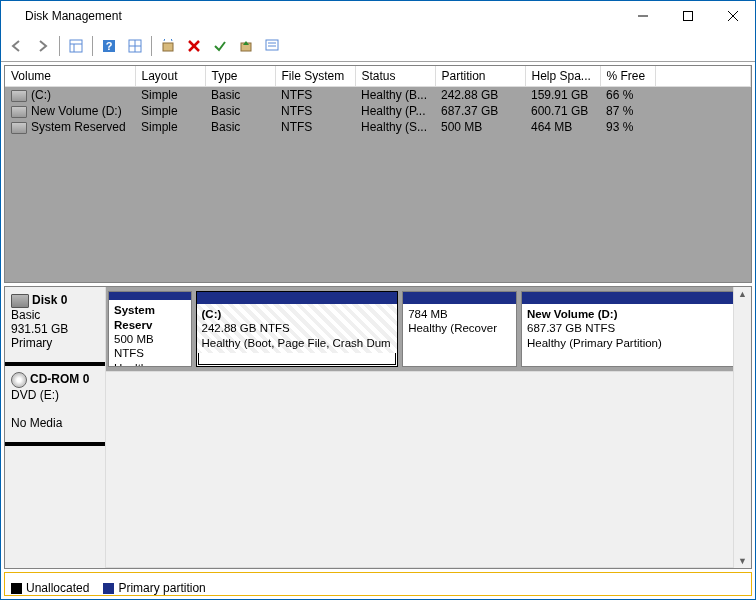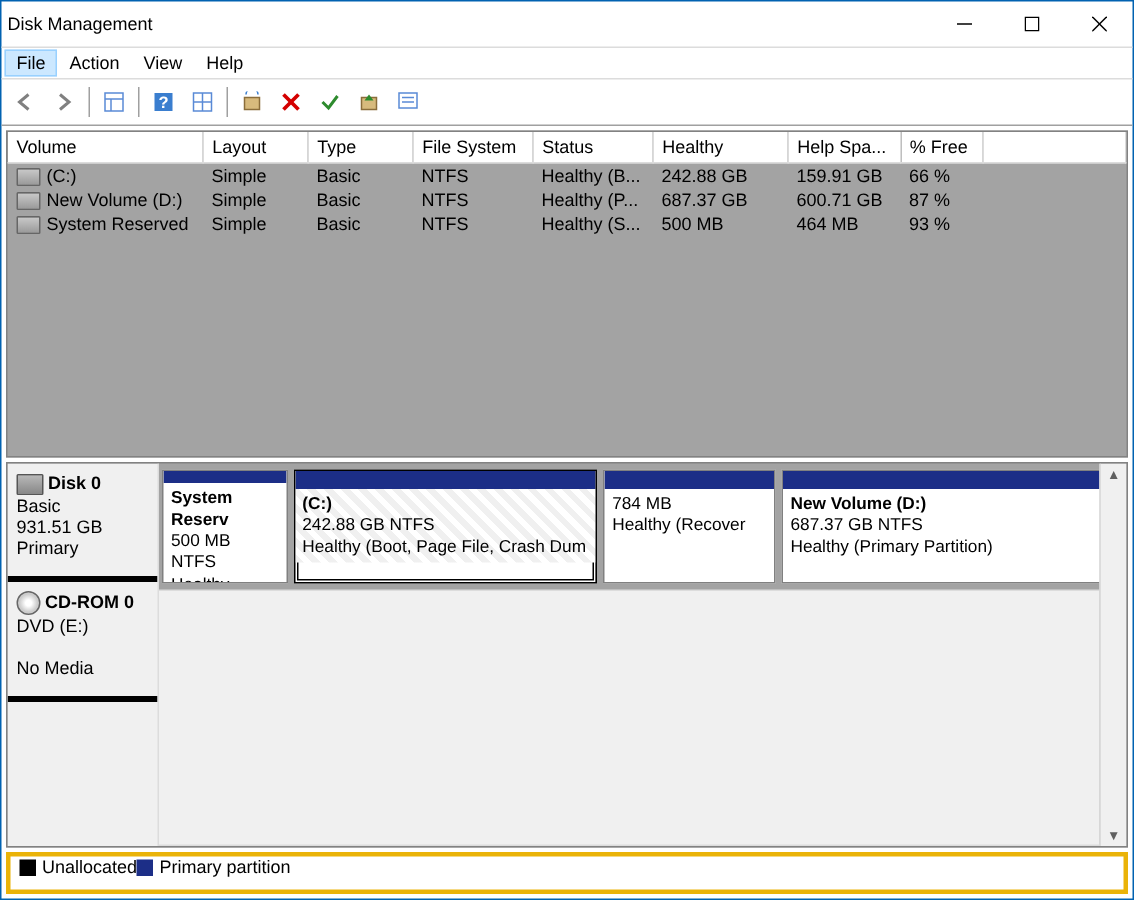--- a/index.html
+++ b/index.html
@@ -1,17 +1,17 @@
 <!DOCTYPE html>
 <html><head>
 <meta charset="utf-8">
 <style>
 html,body{margin:0;padding:0;font-family:"Segoe UI",Tahoma,sans-serif;font-size:12px;color:#000;background:#fff}
 .window{width:756px;height:600px;border:1px solid #0162b1;box-sizing:border-box;display:flex;flex-direction:column;background:#fff}
-.titlebar{height:30px;display:flex;align-items:center;padding-left:4px}
+.titlebar{height:30px;display:flex;align-items:center;padding-left:24px}
 .titlebar .title{flex:1;font-size:12px}
 .titlebar .btn{width:45px;height:30px;display:flex;align-items:center;justify-content:center}
 .menubar{height:20px;display:flex;align-items:center;padding:0 2px;border-top:1px solid #dcdcdc;border-bottom:1px solid #dcdcdc}
 .menuitem{padding:2px 8px;font-size:12px}
 .menuitem.active{background:#cce8ff;border:1px solid #99d1ff;padding:1px 7px}
 .toolbar{height:26px;display:flex;align-items:center;padding:2px 4px;border-bottom:1px solid #a0a0a0;gap:2px}
 .tbtn{width:22px;height:22px;display:flex;align-items:center;justify-content:center;border:1px solid transparent}
 .tsep{width:1px;height:20px;background:#a0a0a0;margin:0 2px}
 .content{flex:1;display:flex;flex-direction:column;padding:3px;gap:3px;min-height:0}
 .pane{border:1px solid #828282;background:#a3a3a3;position:relative}
@@ -30,21 +30,21 @@
 .part-row{display:flex;align-items:stretch;height:84px;border-bottom:1px solid #dcdcdc}
 .part-row.empty{flex:1;background:#f0f0f0}
 .part-box{margin:4px 2px;border:1px solid #808080;background:#fff;display:flex;flex-direction:column;overflow:hidden}
 .part-box .bar{height:12px;background:#1c2e87}
 .part-box .body{padding:3px 5px;font-size:11.5px;line-height:1.25;overflow:hidden}
 .part-box .body b{font-weight:bold}
 .part-box.selected .body{background:repeating-linear-gradient(45deg,#f0f0f0 0 4px,#fff 4px 8px)}
 .part-box.selected{border:1px solid #000;box-shadow:inset 0 0 0 1px #fff,inset 0 0 0 2px #000}
 .scroll-stub{flex:0 0 17px;background:#f0f0f0;border-left:1px solid #dcdcdc;display:flex;flex-direction:column;justify-content:space-between;align-items:center;padding:2px 0}
 .scroll-stub span{font-size:9px;color:#606060}
-.legend{height:22px;border:3px solid #eab308;margin:0 3px 3px 3px;display:flex;align-items:flex-start;padding:0 6px;font-size:12px}
+.legend{height:22px;border:1px solid #eab308;margin:0 3px 3px 3px;display:flex;align-items:flex-end;padding:0 6px;gap:14px;font-size:12px}
 .swatch{display:inline-block;width:11px;height:11px;margin-right:4px;vertical-align:middle}
 .swatch.un{background:#000}
 .swatch.pp{background:#1c2e87}
 </style>
 </head>
 <body>
 <div class="window">
   <div class="titlebar">
     <span class="title">Disk Management</span>
     <div class="btn">
@@ -58,26 +58,20 @@
         </svg>
       </div>
     <div class="btn close">
         <svg width="10" height="10">
           <line x1="0" y1="0" x2="10" y2="10" stroke="#000"></line>
           <line x1="10" y1="0" x2="0" y2="10" stroke="#000"></line>
         </svg>
       </div>
   </div>
 
-  <div class="menubar">
-    <div class="menuitem active">File</div>
-    <div class="menuitem">Action</div>
-    <div class="menuitem">View</div>
-    <div class="menuitem">Help</div>
-  </div>
 
   <div class="toolbar">
     <div class="tbtn">
         <svg width="14" height="12">
           <path d="M9 1 L3 6 L9 11" fill="none" stroke="#808080" stroke-width="2"></path>
         </svg>
       </div>
     <div class="tbtn">
         <svg width="14" height="12">
           <path d="M4 1 L10 6 L4 11" fill="none" stroke="#808080" stroke-width="2"></path>
@@ -152,21 +146,21 @@
             <col style="width:55px">
             <col>
           </colgroup>
         <thead>
             <tr>
           <th>Volume</th>
           <th>Layout</th>
           <th>Type</th>
           <th>File System</th>
           <th>Status</th>
-          <th>Healthy</th>
+          <th>Partition</th>
           <th>Help Spa...</th>
           <th>% Free</th>
           <th></th>
         </tr>
           </thead>
         <tbody id="vol-body">
             <tr>
               <td><span class="vol-icon"></span>(C:)</td>
               <td>Simple</td>
               <td>Basic</td>

